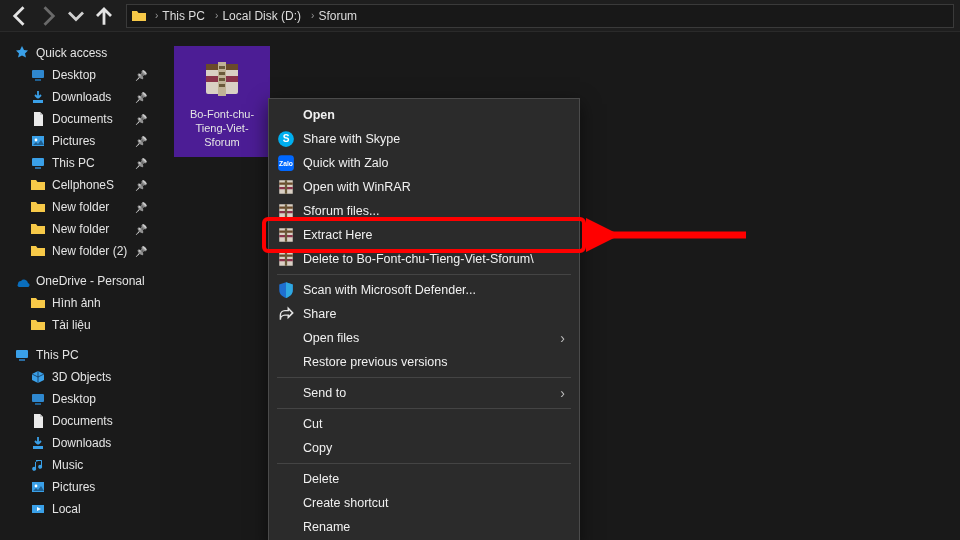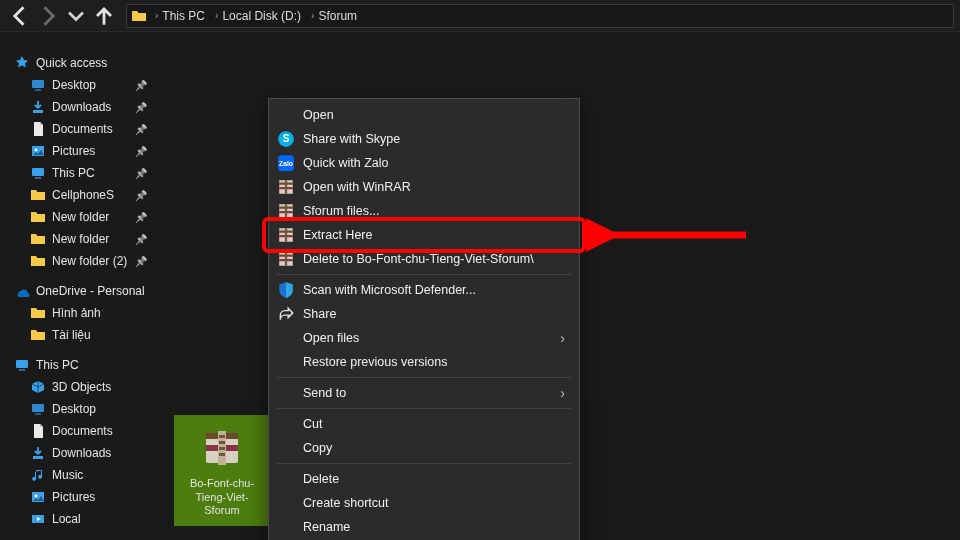--- a/index.html
+++ b/index.html
@@ -39,21 +39,20 @@
     gap: 2px;
   }
   .folder-ico { width: 16px; height: 16px; display: inline-block; }
   .folder-ico svg, .icon svg { width: 100%; height: 100%; display: block; }
   .crumb { display: flex; align-items: center; color: #dcdcdc; padding: 0 2px; }
   .crumb .chev { margin: 0 4px; color: #9a9a9a; font-size: 10px; }
   
   .split {
     display: flex;
     height: calc(100% - 32px);
-    align-items: flex-end;
   }
   .sidebar {
     width: 160px;
     background: #1a1a1a;
     padding: 10px 4px;
     overflow: hidden;
   }
   .tree-item {
     display: flex;
     align-items: center;
@@ -71,21 +70,21 @@
   
   .content {
     flex: 1;
     background: #191919;
     position: relative;
     padding: 14px;
   }
   .file-card {
     width: 96px;
     text-align: center;
-    background: #4d7c0f;
+    background: #4c1d95;
     padding: 6px 4px 8px;
     color: #e4e4e4;
     font-size: 11px;
     line-height: 1.25;
   }
   .file-card .file-ico {
     width: 48px; height: 48px; margin: 2px auto 6px;
     display: block;
   }
   .file-card .name { word-break: break-word; }
@@ -108,21 +107,21 @@
     height: 24px;
     padding: 0 14px 0 8px;
     color: #f0f0f0;
     gap: 8px;
   }
   .ctx-row .ico-slot { width: 18px; height: 18px; display: flex; align-items: center; justify-content: center; }
   .ctx-row .lbl { flex: 1; white-space: nowrap; overflow: hidden; text-overflow: ellipsis; }
   .ctx-row .arrow { color: #bdbdbd; font-size: 14px; }
   .ctx-row.noicon { padding-left: 34px; }
   .ctx-sep { height: 1px; background: #444; margin: 3px 8px; }
-  .ctx-row.bold .lbl { font-weight: 400; }
+  .ctx-row.bold .lbl { font-weight: 700; }
   
   .ctx-highlight-box {
     position: absolute;
     border: 4px solid #ff0000;
     border-radius: 6px;
     pointer-events: none;
     z-index: 20;
   }
   
   .anno-arrow {

